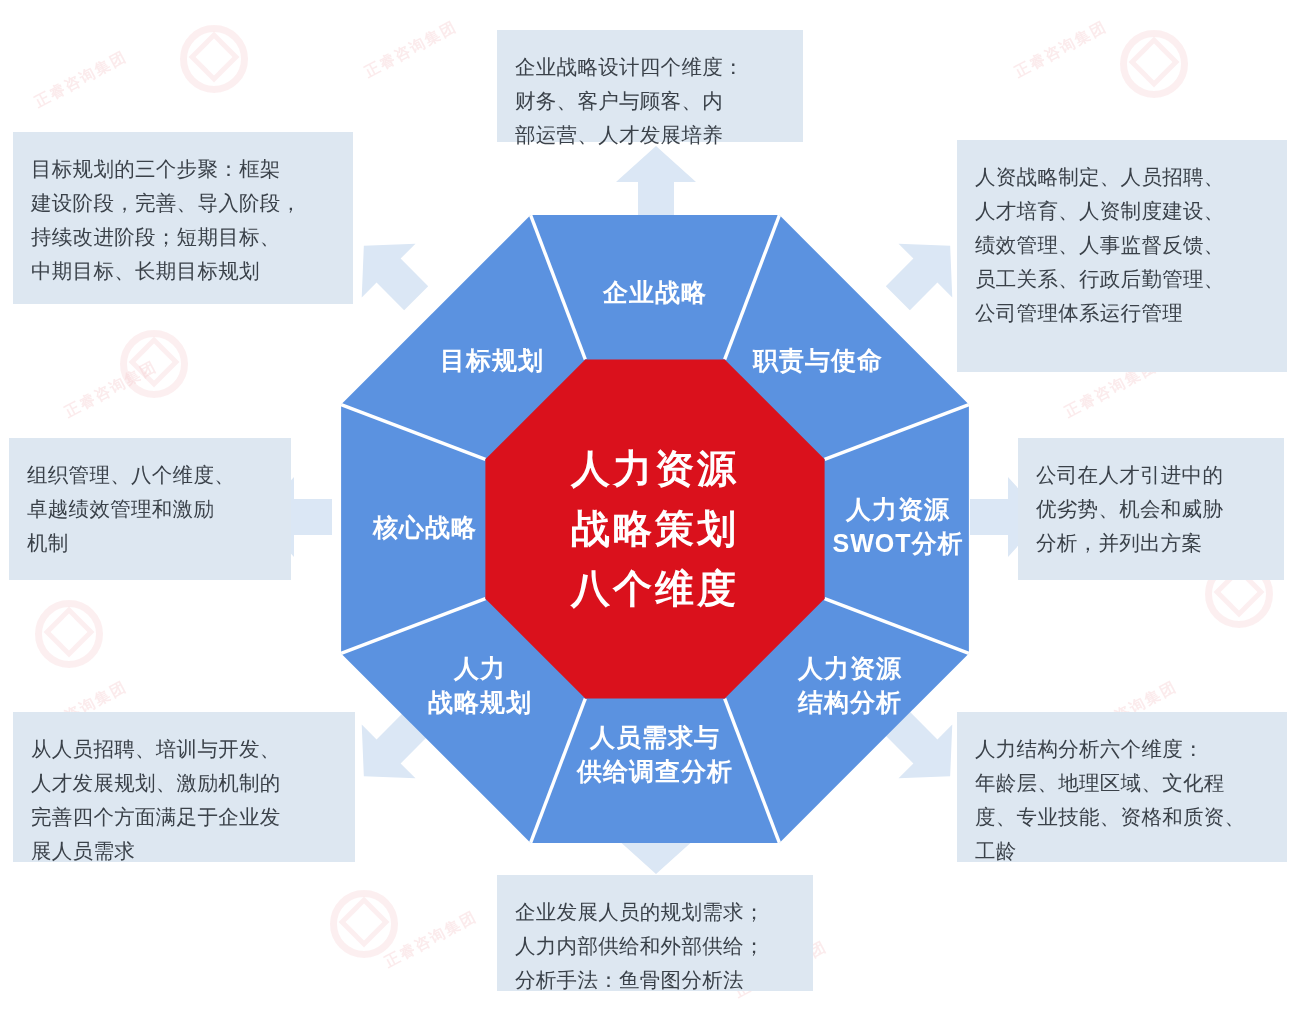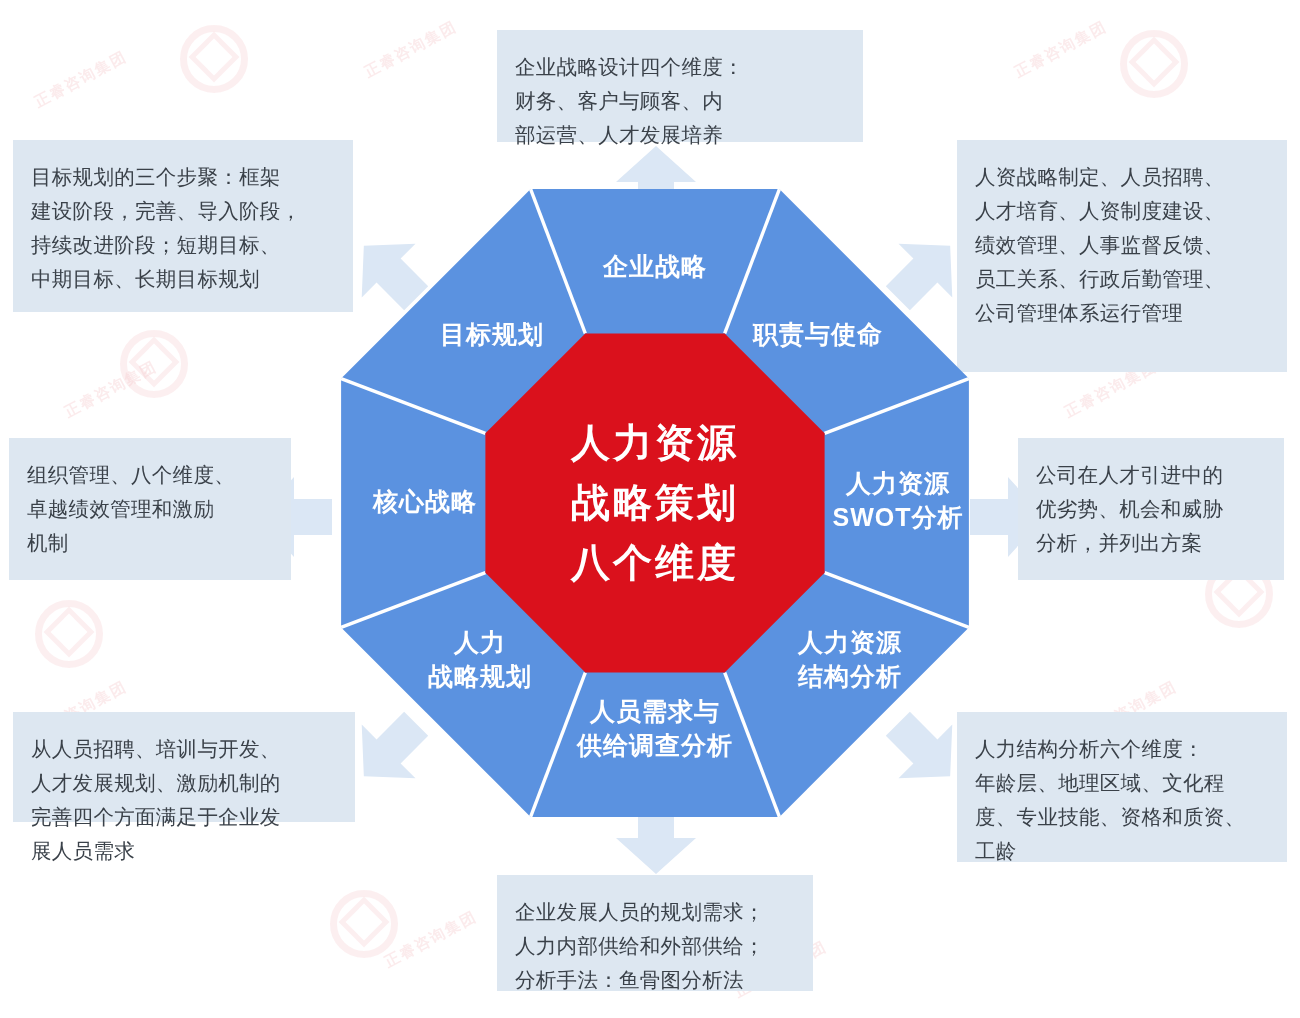--- a/index.html
+++ b/index.html
@@ -80,21 +80,21 @@
   .arrow {
     position: absolute;
     z-index: 2;
   }
   .arrow svg { display: block; }
 
   
   #wheel {
     position: absolute;
     left: 330px;
-    top: 178px;
+    top: 204px;
     width: 650px;
     height: 650px;
     z-index: 4;
   }
   #wheel svg { display: block; }
   .seg-label {
     fill: #ffffff;
     font-family: "Liberation Sans", "DejaVu Sans", sans-serif;
     font-size: 25px;
     font-weight: 700;
@@ -194,21 +194,21 @@
   </div>
 
   <div class="arrow" style="left:350px; top:232px;">
     <svg width="80" height="80" viewBox="0 0 80 80" aria-hidden="true">
       <g transform="rotate(315 40 40)">
         <polygon points="40,3 78,38 57,38 57,77 23,77 23,38 2,38" fill="#dbe7f5"></polygon>
       </g>
     </svg>
   </div>
 
-  <div class="callout" style="left:497px; top:30px; width:366px; height:112px;">企业战略设计四个维度：
+  <div class="callout" style="left:497px; top:30px; width:306px; height:112px;">企业战略设计四个维度：
 财务、客户与顾客、内
 部运营、人才发展培养</div>
 
   <div class="callout" style="left:957px; top:140px; width:330px; height:232px;">人资战略制定、人员招聘、
 人才培育、人资制度建设、
 绩效管理、人事监督反馈、
 员工关系、行政后勤管理、
 公司管理体系运行管理</div>
 
   <div class="callout" style="left:1018px; top:438px; width:266px; height:142px;">公司在人才引进中的
@@ -217,30 +217,30 @@
 
   <div class="callout" style="left:497px; top:875px; width:316px; height:116px;">企业发展人员的规划需求；
 人力内部供给和外部供给；
 分析手法：鱼骨图分析法</div>
 
   <div class="callout" style="left:957px; top:712px; width:330px; height:150px;">人力结构分析六个维度：
 年龄层、地理区域、文化程
 度、专业技能、资格和质资、
 工龄</div>
 
-  <div class="callout" style="left:13px; top:712px; width:342px; height:110px;">从人员招聘、培训与开发、
+  <div class="callout" style="left:13px; top:712px; width:342px; height:150px;">从人员招聘、培训与开发、
 人才发展规划、激励机制的
 完善四个方面满足于企业发
 展人员需求</div>
 
   <div class="callout" style="left:9px; top:438px; width:282px; height:142px;">组织管理、八个维度、
 卓越绩效管理和激励
 机制</div>
 
-  <div class="callout" style="left:13px; top:140px; width:340px; height:172px;">目标规划的三个步聚：框架
+  <div class="callout" style="left:13px; top:132px; width:340px; height:172px;">目标规划的三个步聚：框架
 建设阶段，完善、导入阶段，
 持续改进阶段；短期目标、
 中期目标、长期目标规划</div>
 
   <div id="wheel">
     <svg width="650" height="650" viewBox="0 0 650 650" aria-hidden="true">
 
       <polygon points="
         200.6,11.1  449.4,11.1  638.9,200.6  638.9,449.4
         449.4,638.9 200.6,638.9  11.1,449.4  11.1,200.6" fill="#5b92e0"></polygon>

